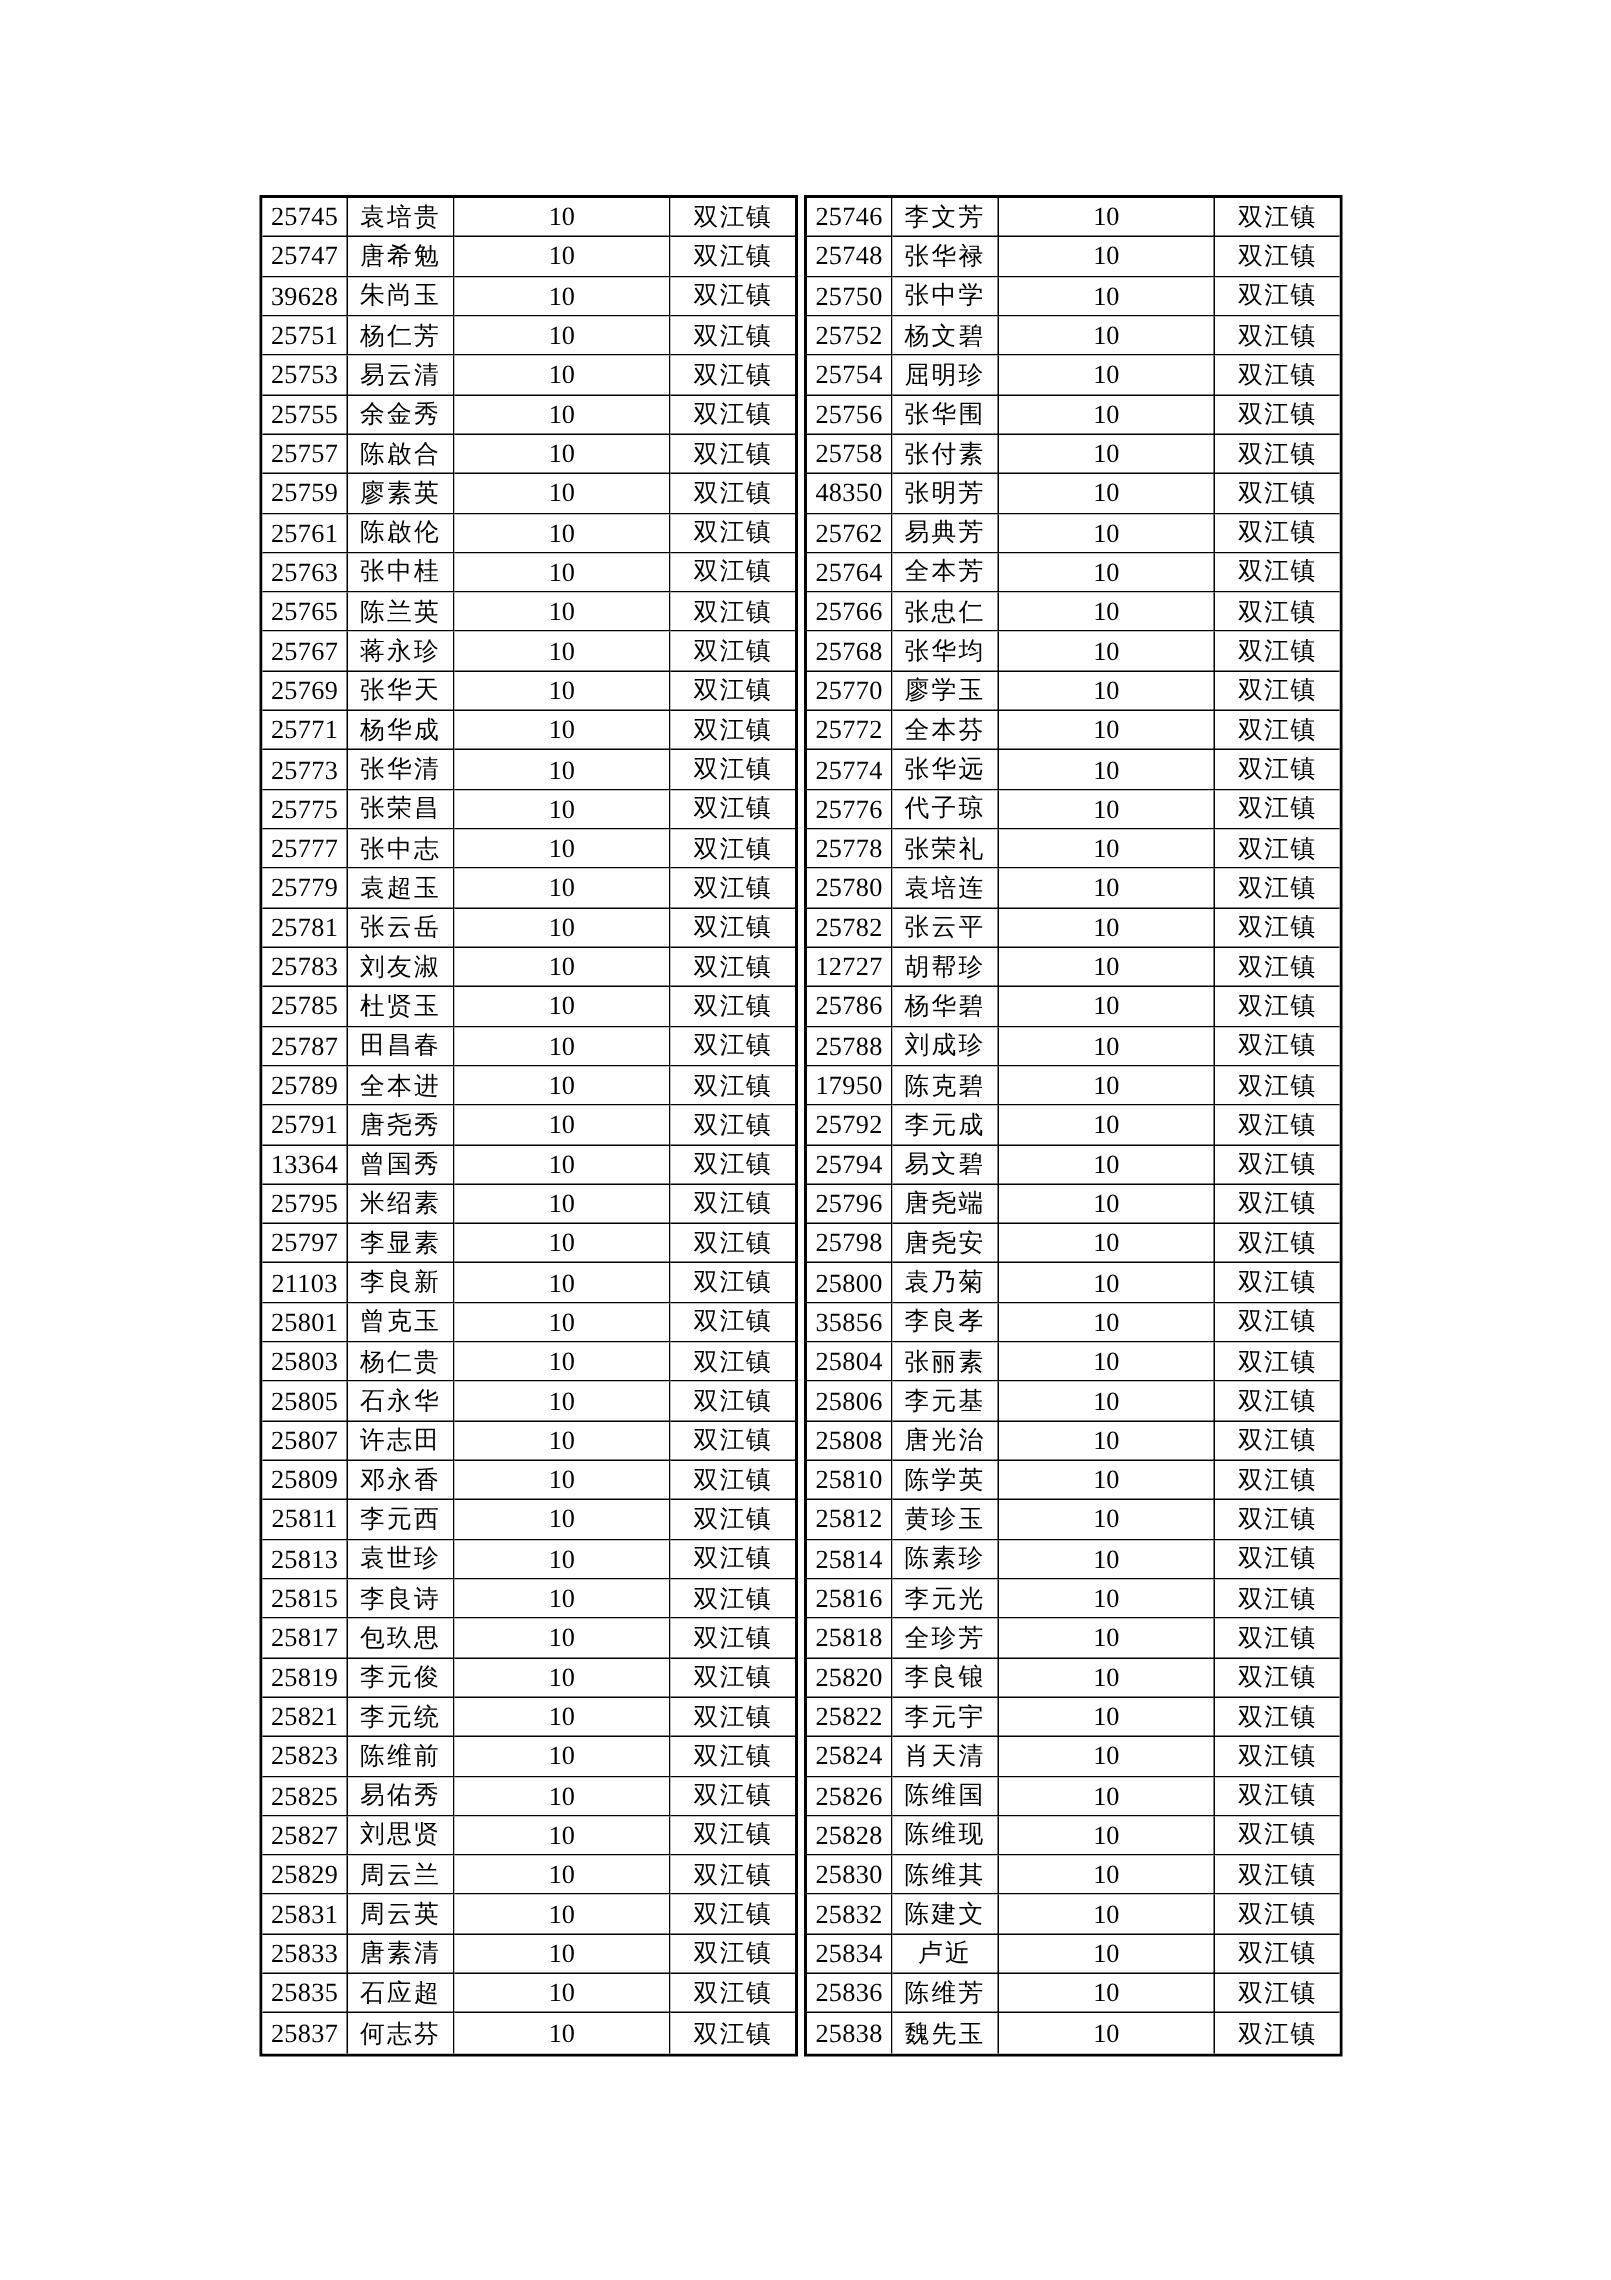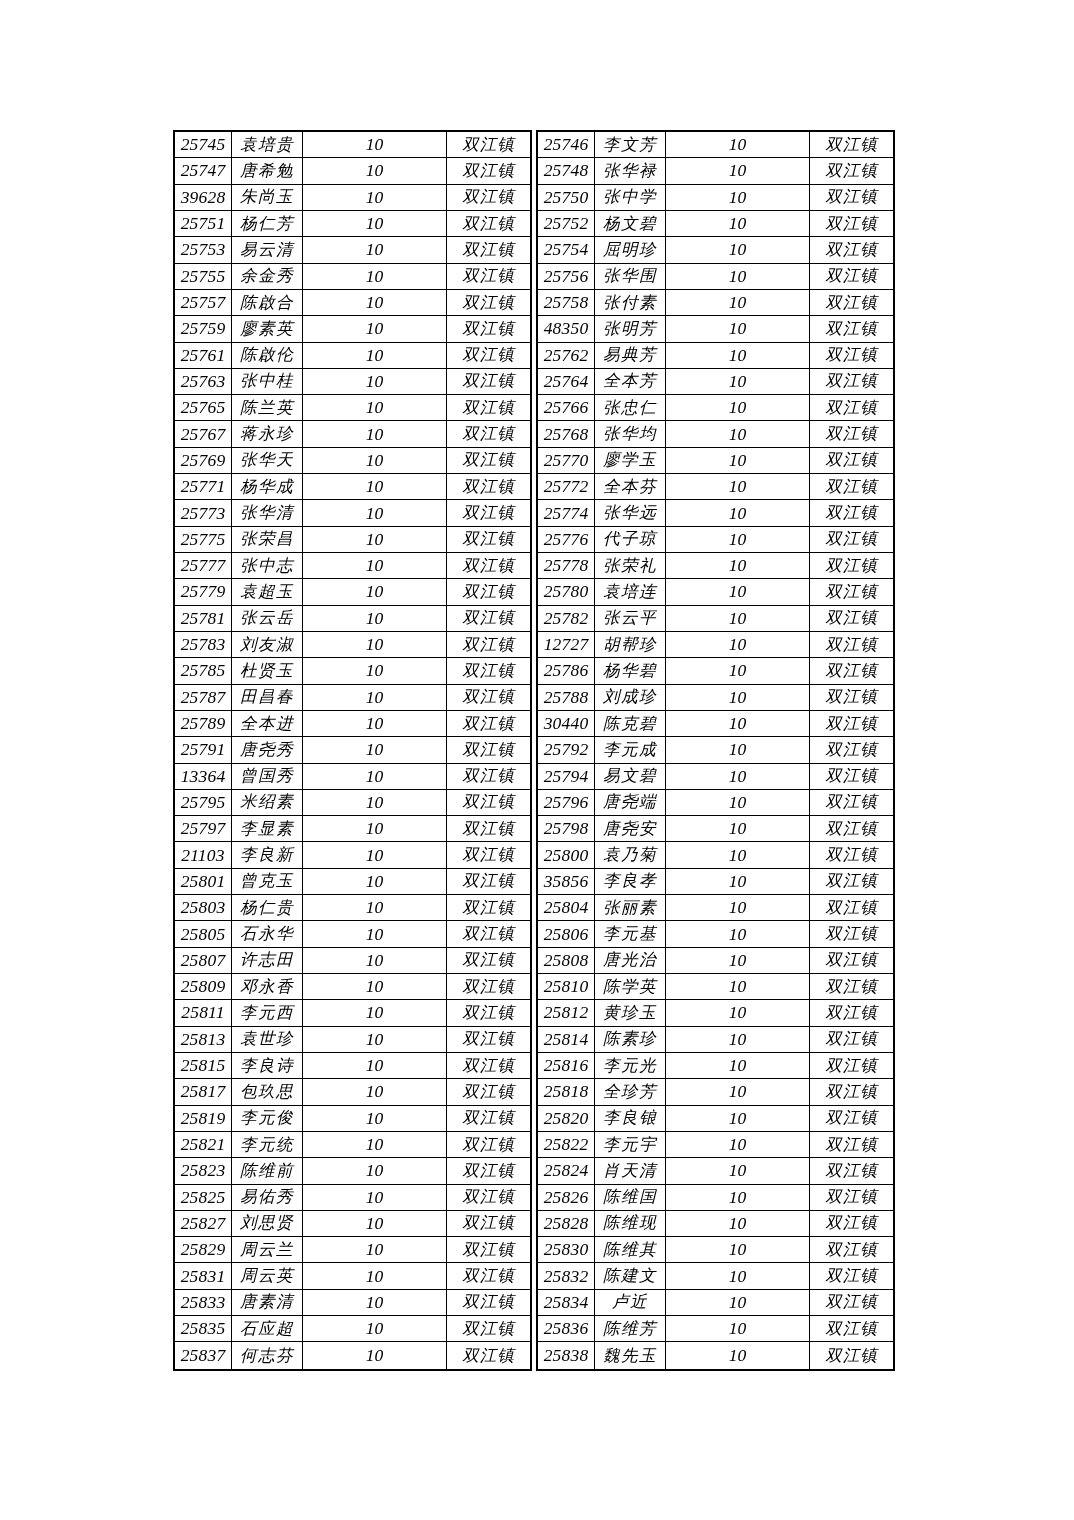--- a/index.html
+++ b/index.html
@@ -17,21 +17,20 @@
     height: 1520px;
     background: #ffffff;
     overflow: hidden;
   }
   .tables {
     position: absolute;
     top: 130px;
     left: 173px;
     display: flex;
     gap: 4px;
-    font-style: italic;
   }
   .half-table {
     display: grid;
     grid-template-columns: 57px 71px 144px 83px;
     grid-auto-rows: 26.32px;
     border: 2px solid #000000;
     background: #ffffff;
   }
   .cell {
     box-sizing: border-box;
@@ -339,21 +338,21 @@
         <div class="cell value-cell">10</div>
         <div class="cell town-cell">双江镇</div>
         <div class="cell id-cell">25786</div>
         <div class="cell name-cell">杨华碧</div>
         <div class="cell value-cell">10</div>
         <div class="cell town-cell">双江镇</div>
         <div class="cell id-cell">25788</div>
         <div class="cell name-cell">刘成珍</div>
         <div class="cell value-cell">10</div>
         <div class="cell town-cell">双江镇</div>
-        <div class="cell id-cell">30440</div>
+        <div class="cell id-cell">17950</div>
         <div class="cell name-cell">陈克碧</div>
         <div class="cell value-cell">10</div>
         <div class="cell town-cell">双江镇</div>
         <div class="cell id-cell">25792</div>
         <div class="cell name-cell">李元成</div>
         <div class="cell value-cell">10</div>
         <div class="cell town-cell">双江镇</div>
         <div class="cell id-cell">25794</div>
         <div class="cell name-cell">易文碧</div>
         <div class="cell value-cell">10</div>

